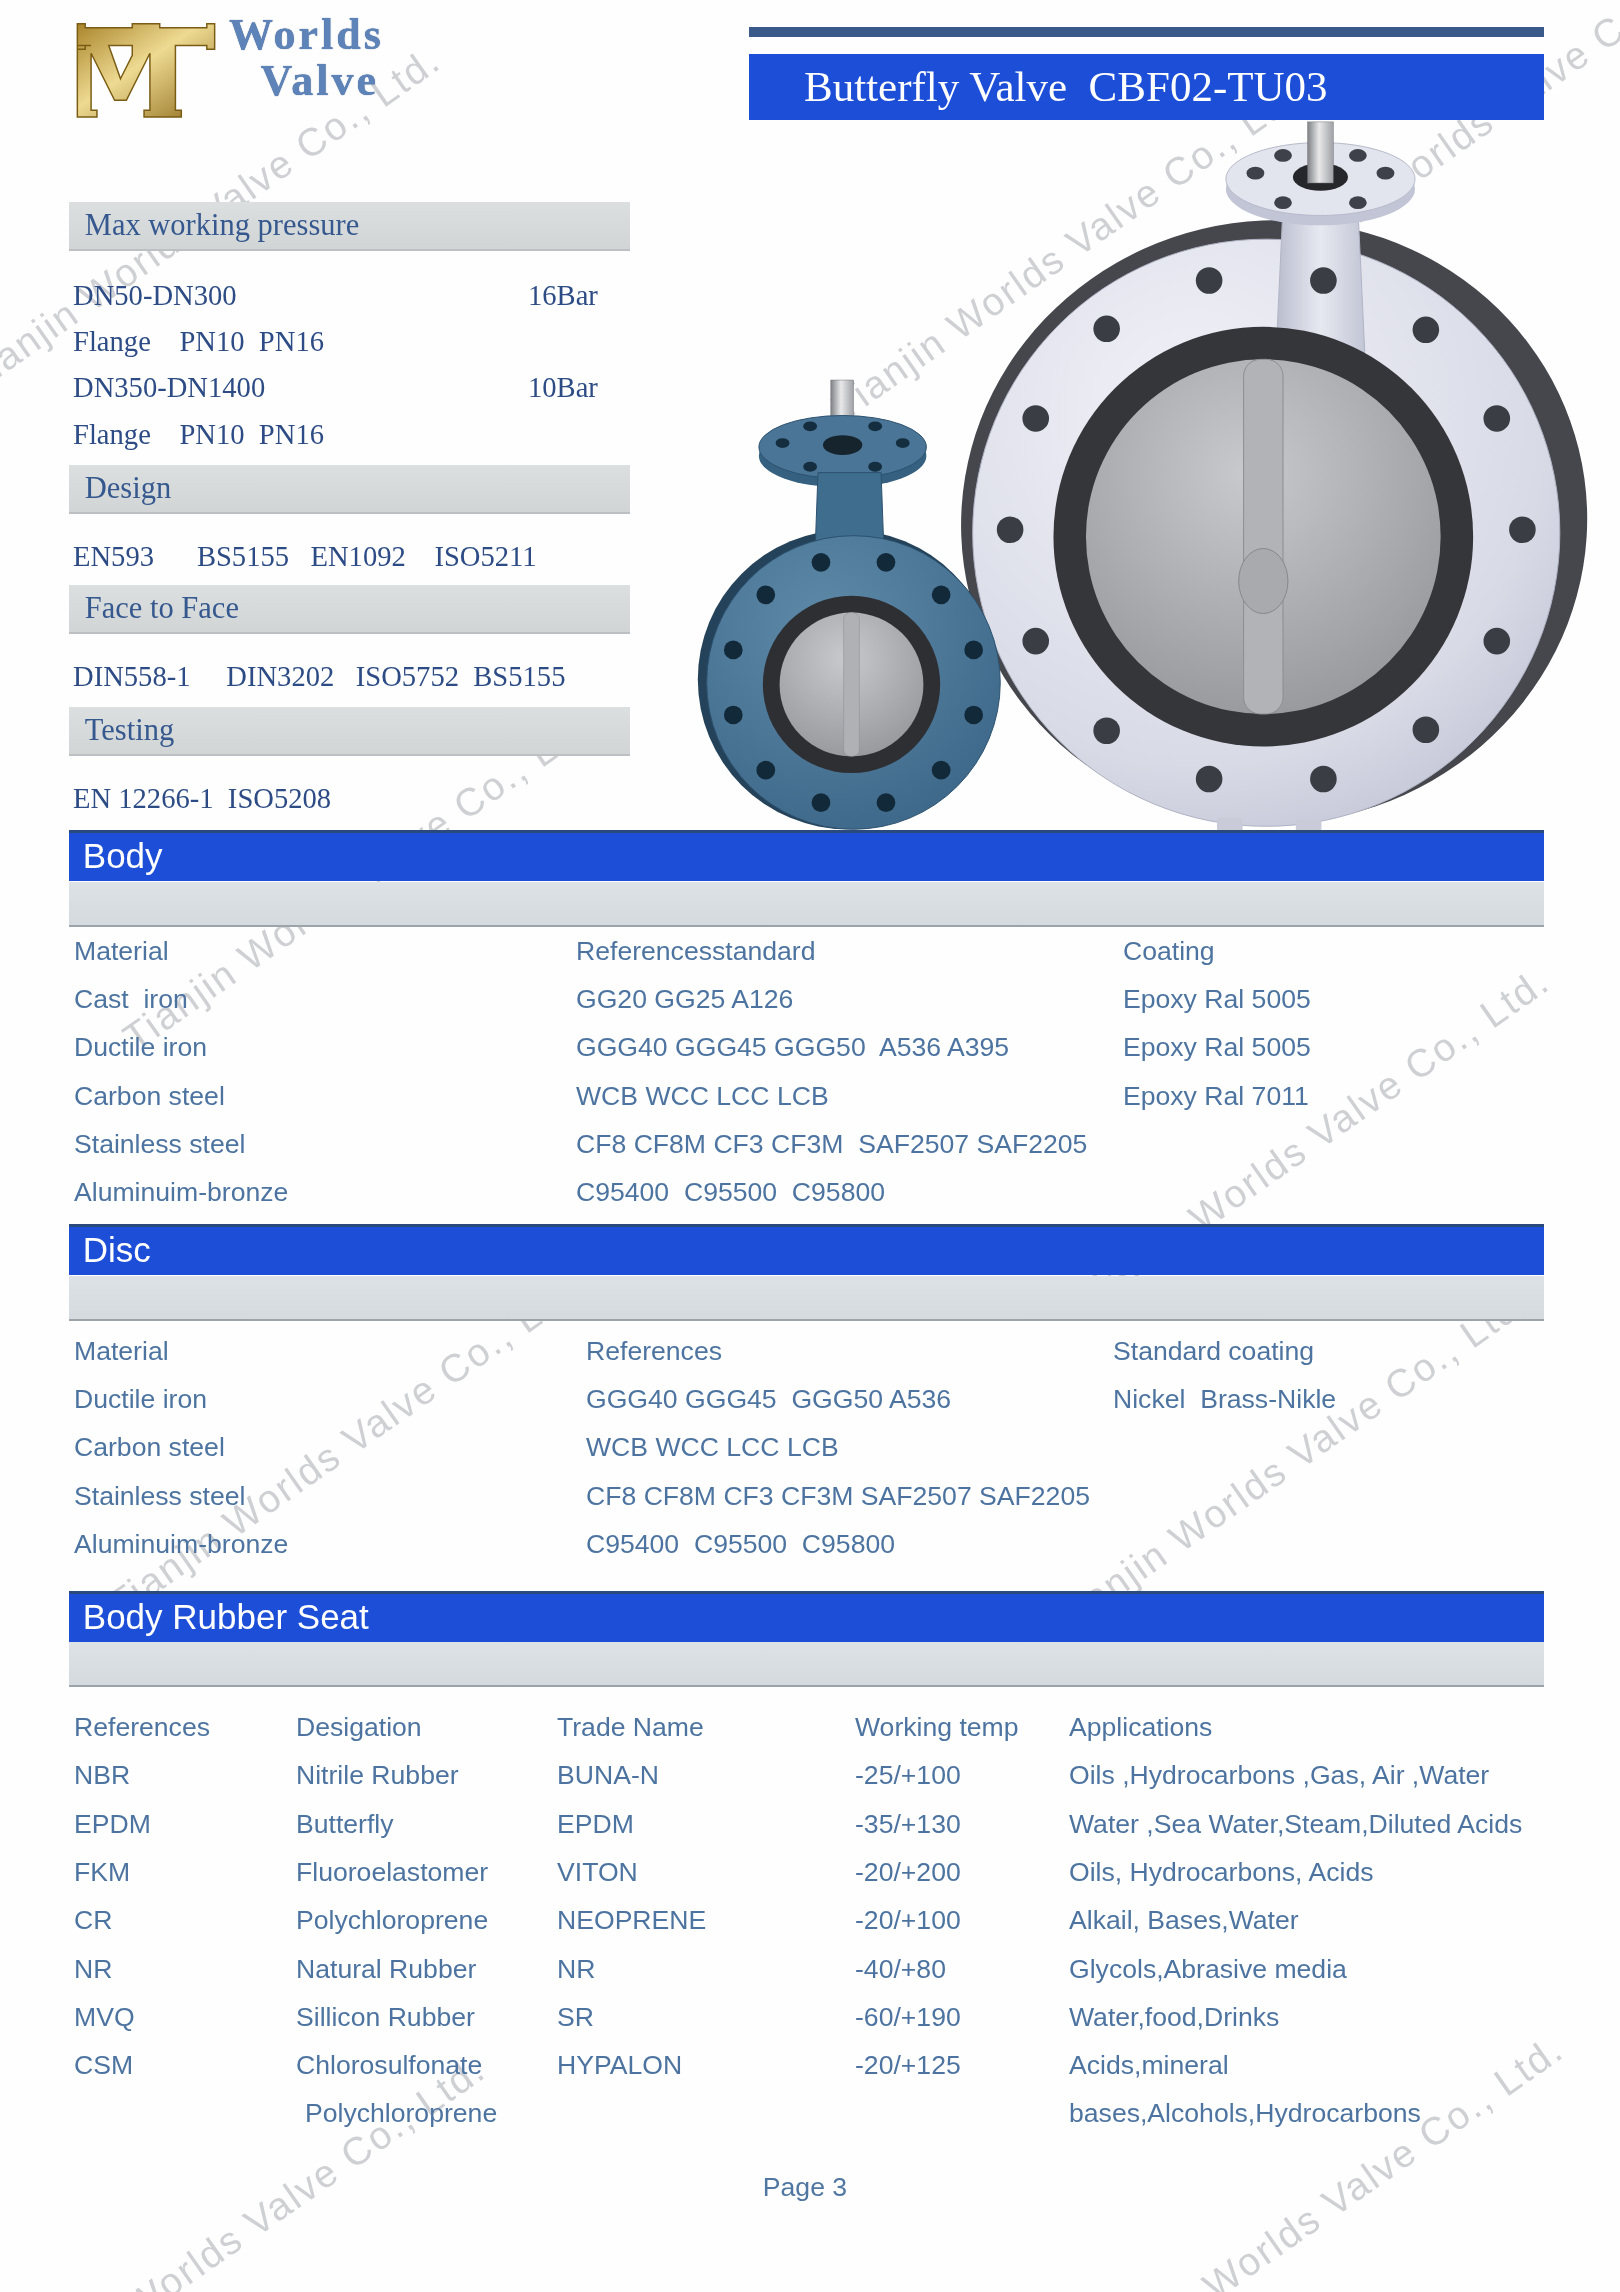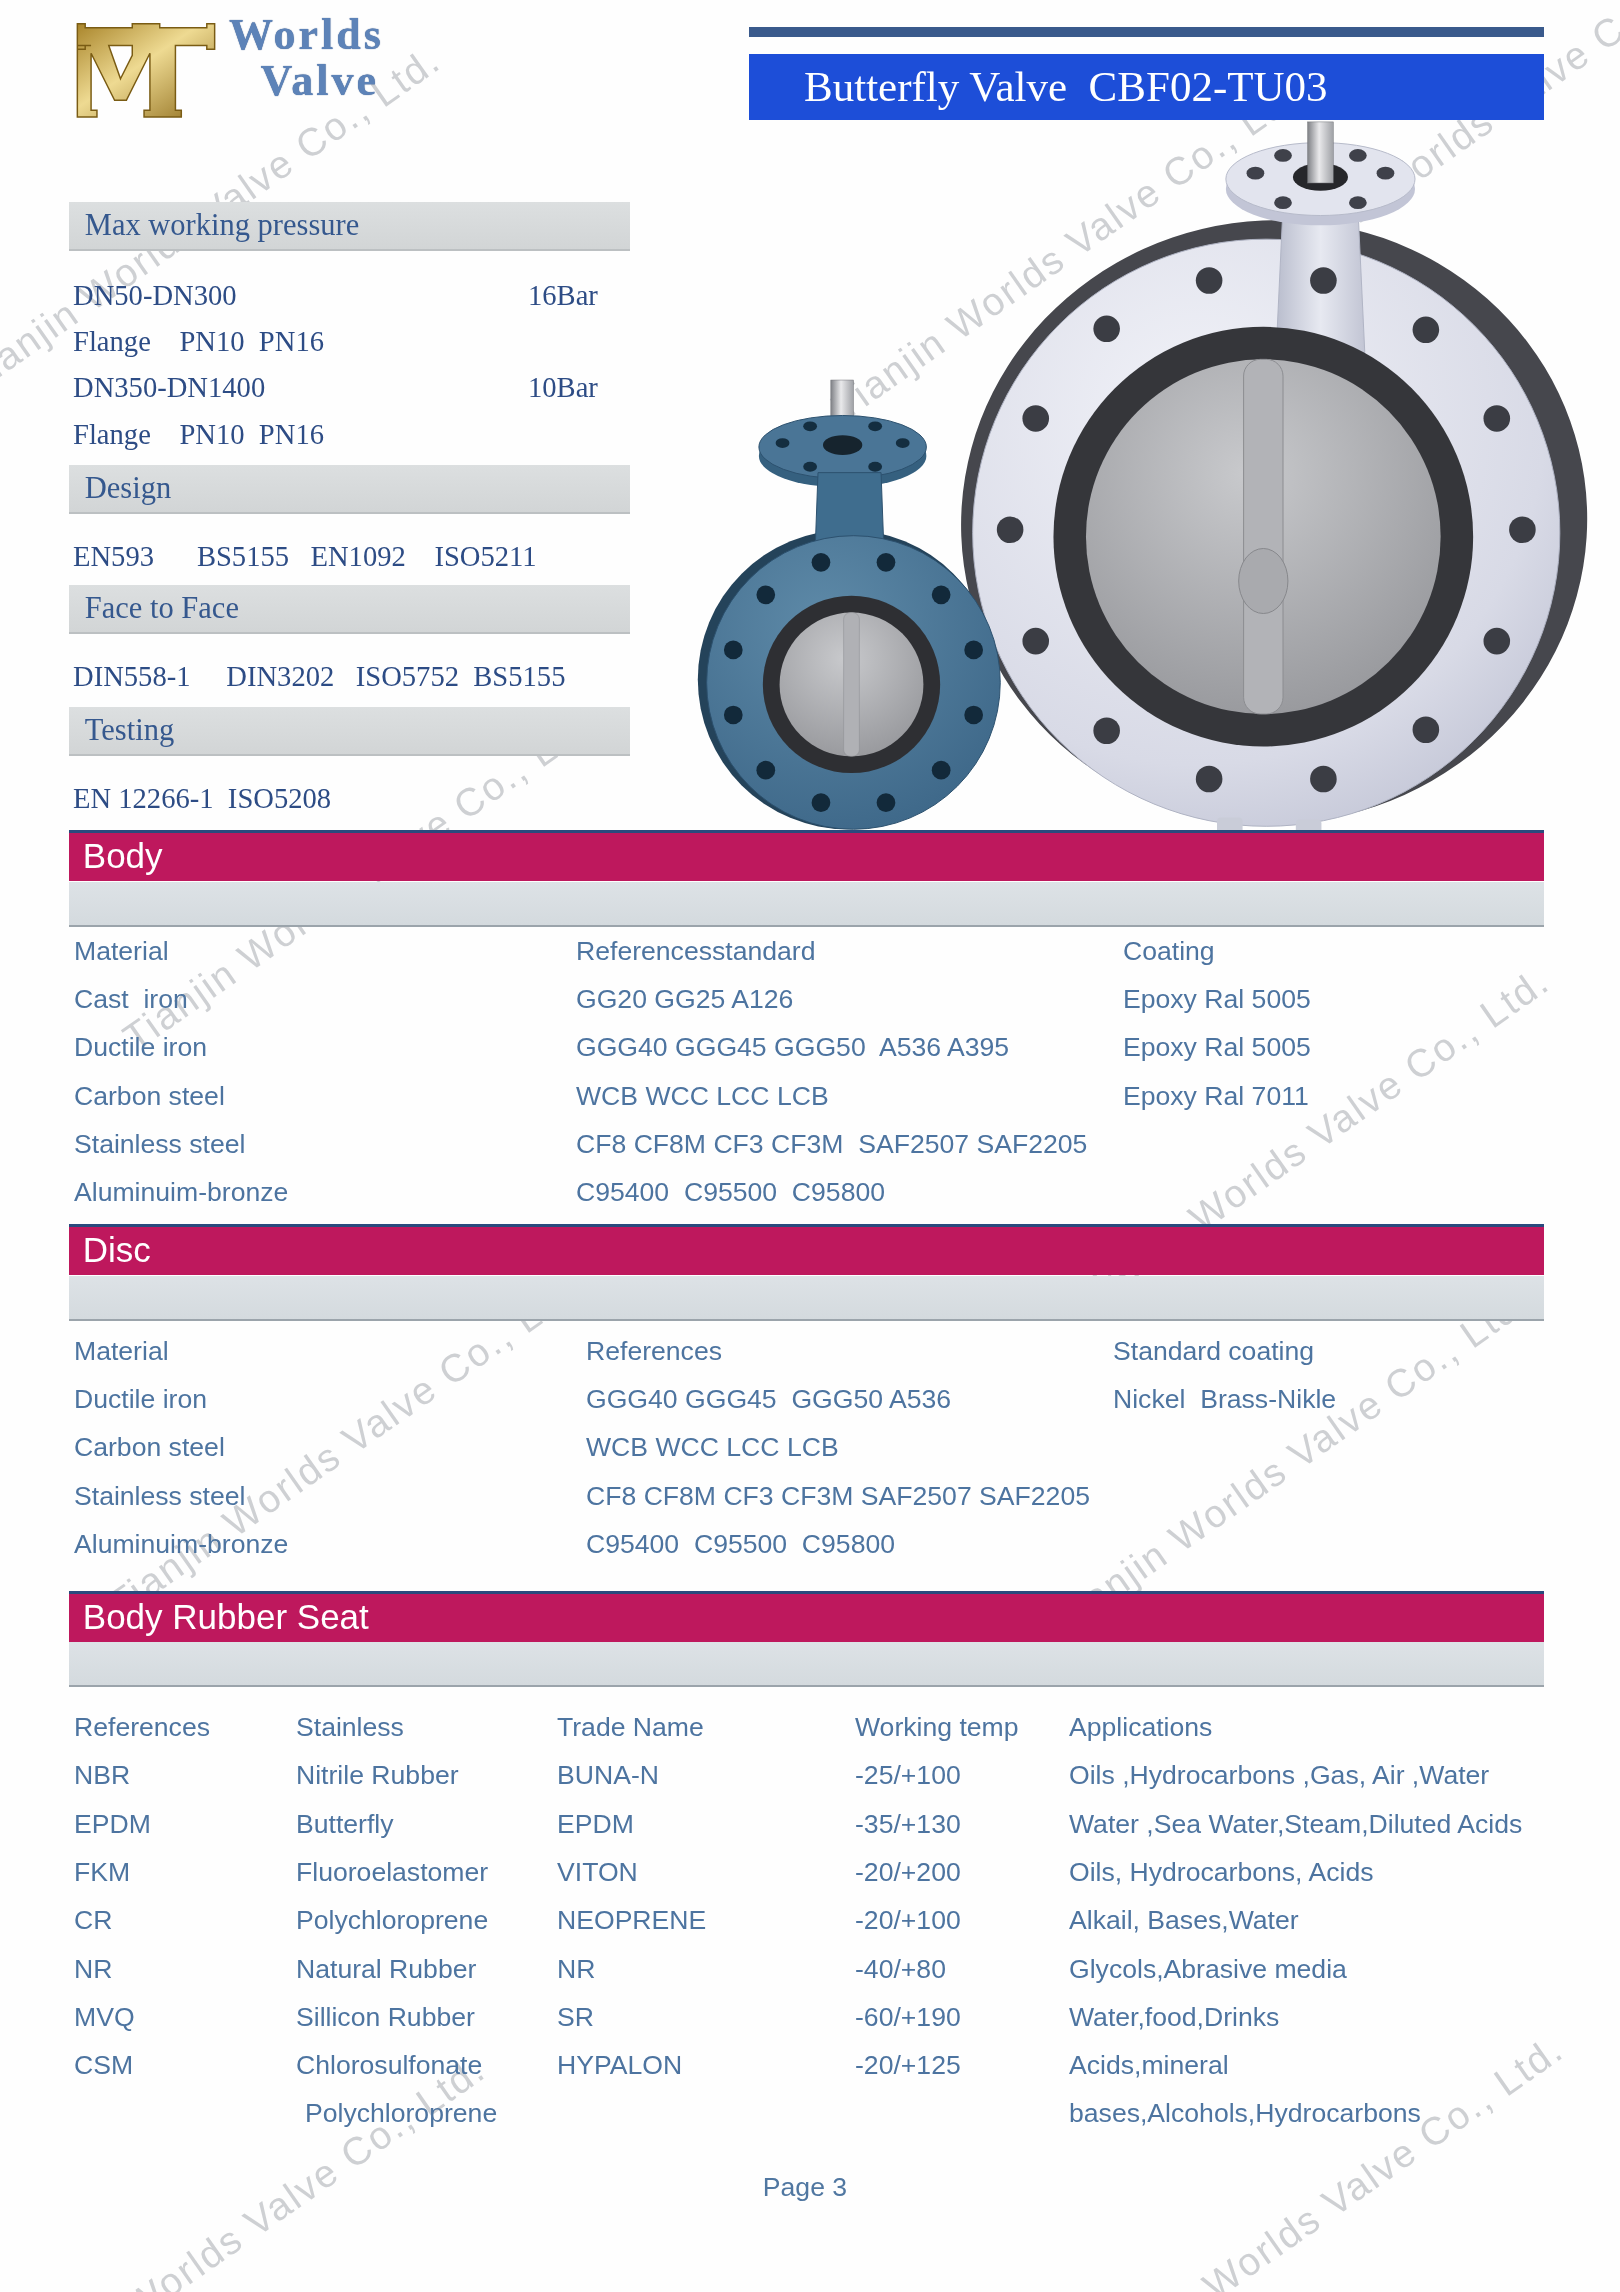--- a/index.html
+++ b/index.html
@@ -25,21 +25,21 @@
   .spec-bar{position:absolute;left:69px;width:561px;height:49px;z-index:2;
             background:linear-gradient(#dcdfe0,#d2d5d6);border-bottom:2px solid #bcc0c2;
             font-family:"Liberation Serif",serif;font-size:30.5px;line-height:47px;
             color:#35588e;padding-left:15.8px;box-sizing:border-box;}
   .spec-row{position:absolute;left:73px;width:611px;height:46px;z-index:2;
             font-family:"Liberation Serif",serif;font-size:28.6px;line-height:46px;
             color:#2d4c85;white-space:pre;}
   .spec-row .val{position:absolute;left:455px;top:0;}
   
   .blue-bar{position:absolute;left:69px;width:1475px;height:51px;z-index:2;
-            background:#be185d;border-top:3.9px solid #2a4a7d;box-sizing:border-box;
+            background:#1d4ed8;border-top:3.9px solid #2a4a7d;box-sizing:border-box;
             color:#ffffff;font-size:35px;line-height:45px;padding-left:13.8px;}
   .sub-bar{position:absolute;left:69px;width:1475px;height:43px;z-index:2;
            background:linear-gradient(#dde2e6,#d4dade);border-bottom:2px solid #9ba4ab;}
   
   .trow{position:absolute;left:0;width:1620px;height:47px;z-index:2;
         font-size:26.6px;line-height:47px;color:#4d74a0;white-space:pre;}
   .trow span{position:absolute;top:0;}
   .b1{left:74px;} .b2{left:576px;} .b3{left:1123px;}
   .d1{left:74px;} .d2{left:586px;} .d3{left:1113px;}
   .s1{left:74px;} .s2{left:296px;} .s3{left:557px;} .s4{left:855px;} .s5{left:1069px;}
@@ -237,21 +237,21 @@
     <span class="d1">Stainless steel</span><span class="d2">CF8 CF8M CF3 CF3M SAF2507 SAF2205</span>
   </div>
   <div class="trow" style="top:1521px">
     <span class="d1">Aluminuim-bronze</span><span class="d2">C95400  C95500  C95800</span>
   </div>
 
   <div class="blue-bar" style="top:1591px">Body Rubber Seat</div>
   <div class="sub-bar" style="top:1642px"></div>
   <div class="trow" style="top:1704px">
     <span class="s1">References</span>
-    <span class="s2">Stainless</span>
+    <span class="s2">Desigation</span>
     <span class="s3">Trade Name</span>
     <span class="s4">Working temp</span>
     <span class="s5">Applications</span>
   </div>
   <div class="trow" style="top:1752px">
     <span class="s1">NBR</span><span class="s2">Nitrile Rubber</span><span class="s3">BUNA-N</span><span class="s4">-25/+100</span><span class="s5">Oils ,Hydrocarbons ,Gas, Air ,Water</span>
   </div>
   <div class="trow" style="top:1801px">
     <span class="s1">EPDM</span><span class="s2">Butterfly</span><span class="s3">EPDM</span><span class="s4">-35/+130</span><span class="s5">Water ,Sea Water,Steam,Diluted Acids</span>
   </div>

